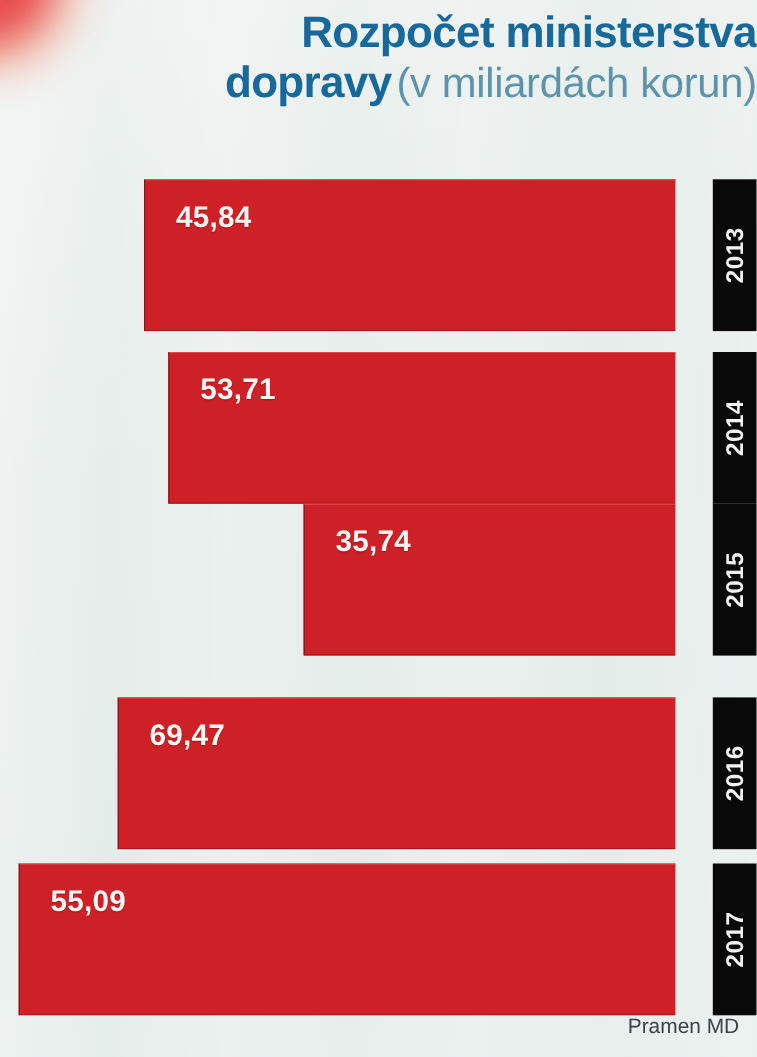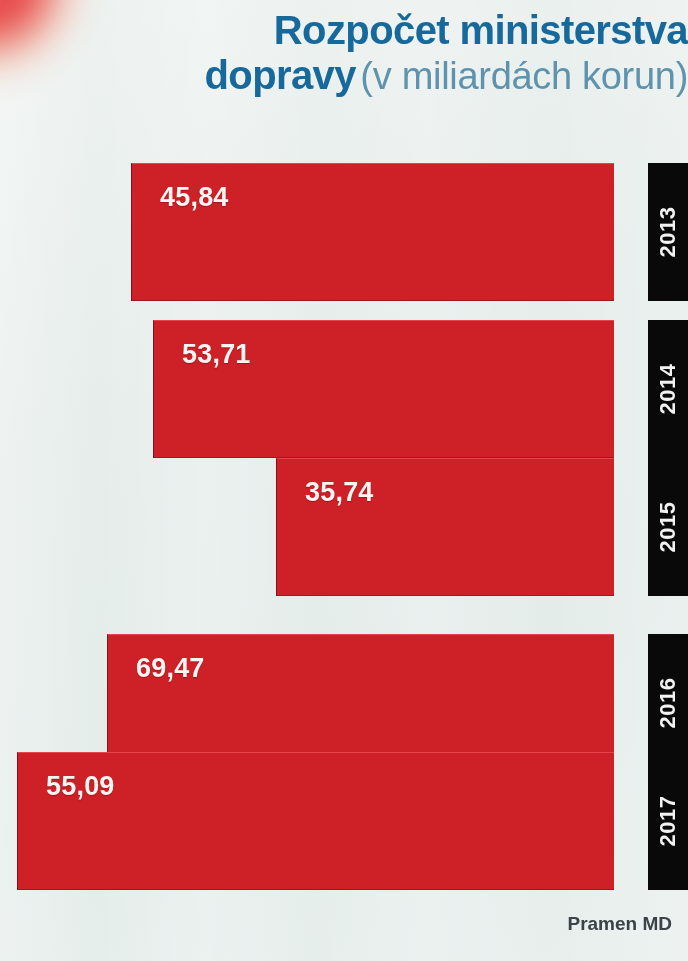--- a/index.html
+++ b/index.html
@@ -158,23 +158,23 @@
     font-weight: 700;
     color: #f2f2f2;
     letter-spacing: 0.5px;
     white-space: nowrap;
   }
 
   
   .source {
     position: absolute;
     right: 16px;
-    bottom: 26px;
+    bottom: 16px;
     font-size: 19px;
-    font-weight: 700;
+    font-weight: 400;
     color: #3b4346;
     z-index: 6;
     white-space: nowrap;
   }
 </style>
 </head>
 <body>
 
 <div id="infographic">
 
@@ -223,21 +223,21 @@
 
     <div class="bar-row" style="top:634px; left:107px;">
       <div class="bar-fill">
         <span class="bar-value">69,47</span>
       </div>
       <div class="year-tab">
         <span class="year-label">2016</span>
       </div>
     </div>
 
-    <div class="bar-row" style="top:752px; left:17px;">
+    <div class="bar-row" style="top:785px; left:17px;">
       <div class="bar-fill">
         <span class="bar-value">55,09</span>
       </div>
       <div class="year-tab">
         <span class="year-label">2017</span>
       </div>
     </div>
 
   </div>
 

